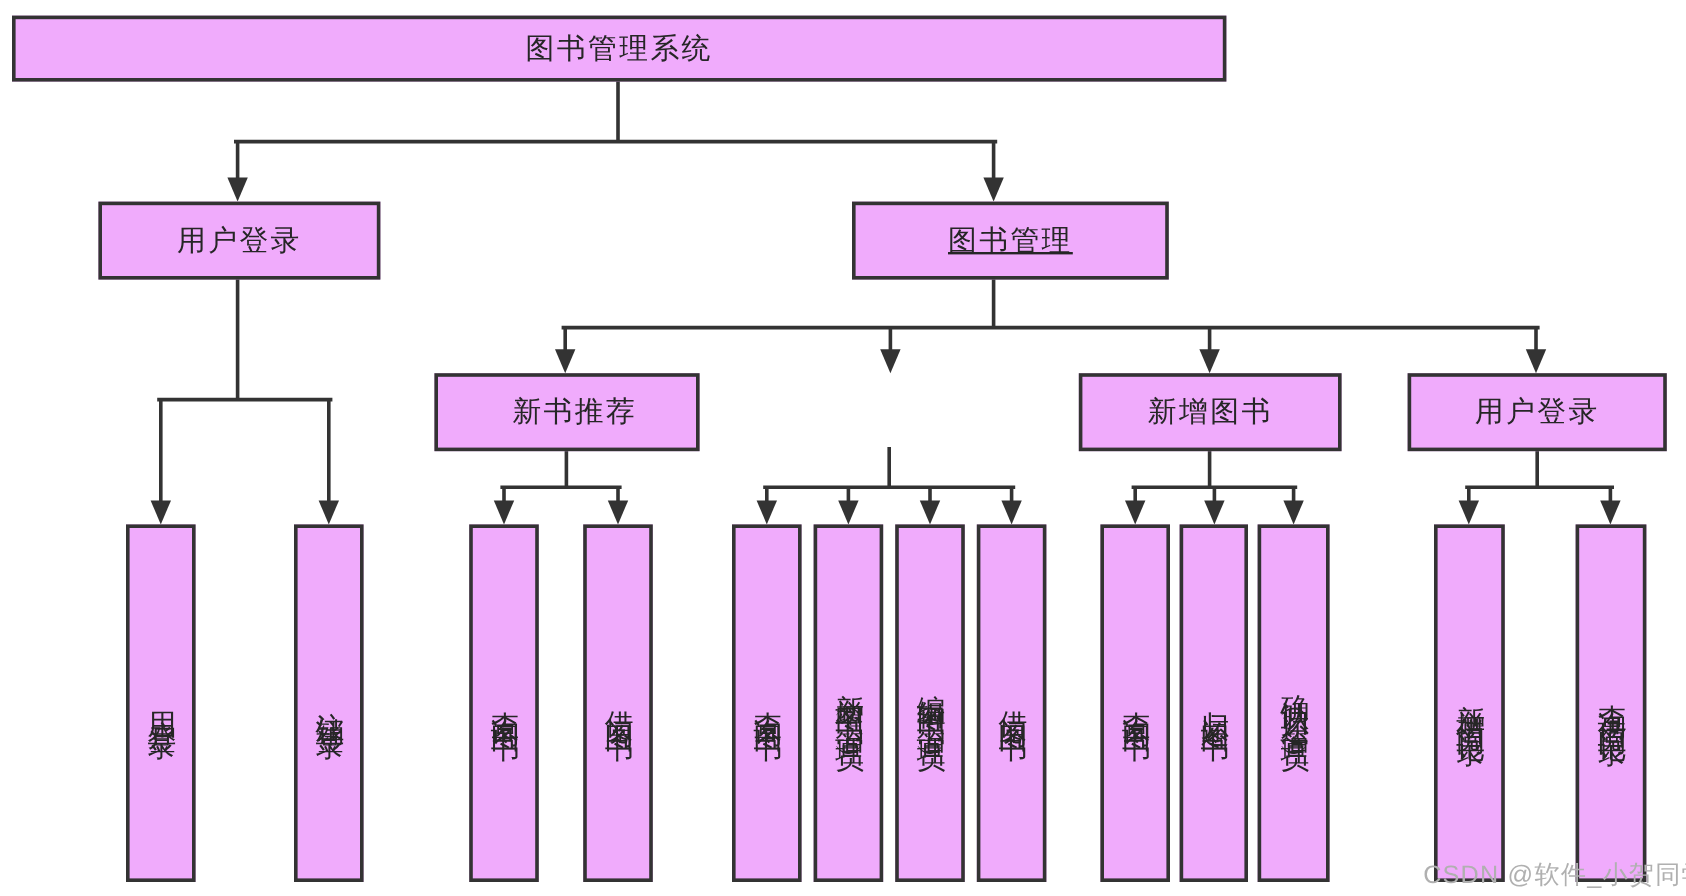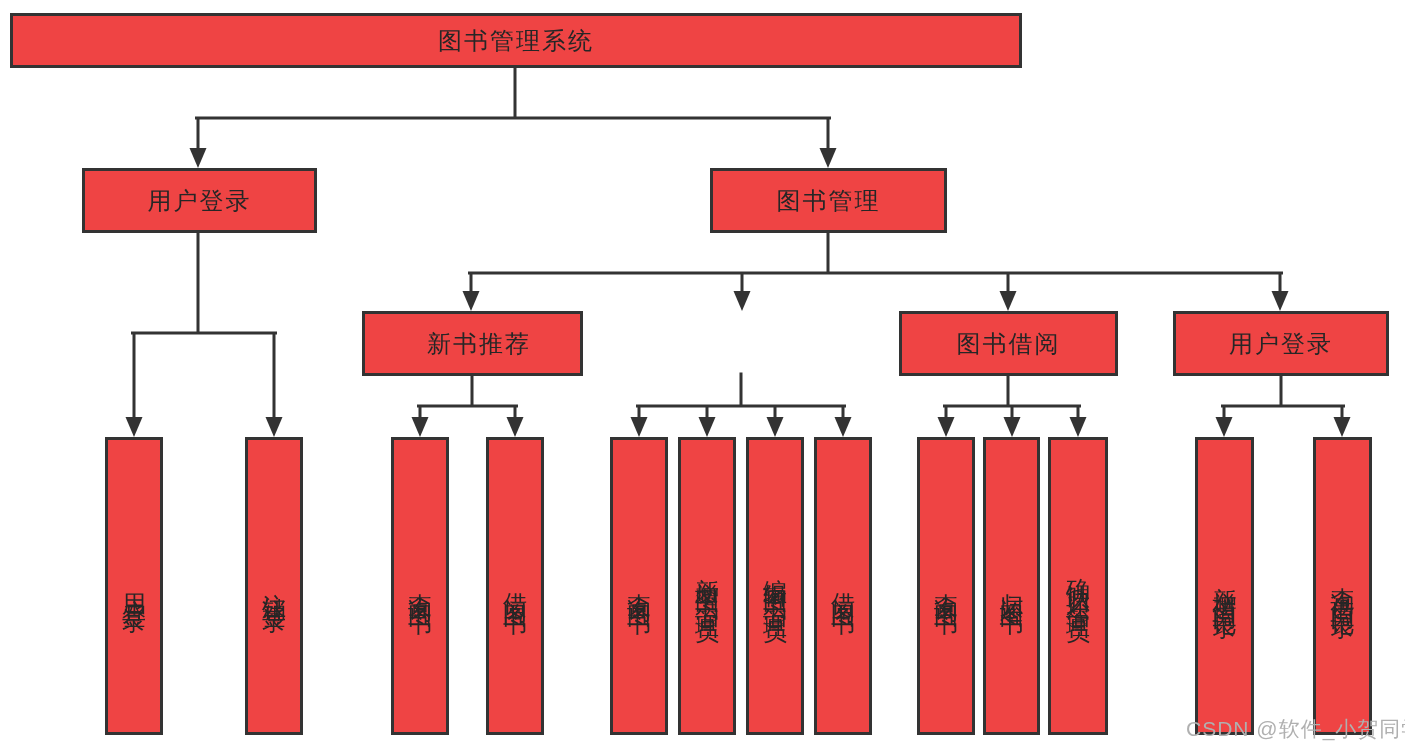--- a/index.html
+++ b/index.html
@@ -20,21 +20,21 @@
     left: 0;
     top: 0;
     width: 1405px;
     height: 747px;
     z-index: 1;
   }
   .node {
     position: absolute;
     box-sizing: border-box;
     border: 3px solid #333333;
-    background: #ef4444;
+    background: #f0abfc;
     display: flex;
     align-items: center;
     justify-content: center;
     font-size: 24px;
     color: #262626;
     letter-spacing: 2px;
     z-index: 2;
     line-height: 1;
     white-space: nowrap;
   }
@@ -105,29 +105,29 @@
     </g>
   </svg>
 
   <div class="node" style="left:10px; top:13px; width:1012px; height:55px;">
     <span>图书管理系统</span>
   </div>
 
   <div class="node" style="left:82px; top:168px; width:235px; height:65px;">
     <span>用户登录</span>
   </div>
-  <div class="node" style="left:710px; top:168px; width:237px; height:65px;">
+  <div class="node" style="left:710px; top:168px; width:264px; height:65px;text-decoration:underline;">
     <span>图书管理</span>
   </div>
 
   <div class="node" style="left:362px; top:311px; width:221px; height:65px;padding-left:13px;">
     <span>新书推荐</span>
   </div>
   <div class="node" style="left:899px; top:311px; width:219px; height:65px;">
-    <span>图书借阅</span>
+    <span>新增图书</span>
   </div>
   <div class="node" style="left:1173px; top:311px; width:216px; height:65px;">
     <span>用户登录</span>
   </div>
 
   <div class="node vnode" style="left:105px; top:437px; width:58px; height:298px;">
     <span>用户登录</span>
   </div>
   <div class="node vnode" style="left:245px; top:437px; width:58px; height:298px;">
     <span>注销登录</span>

